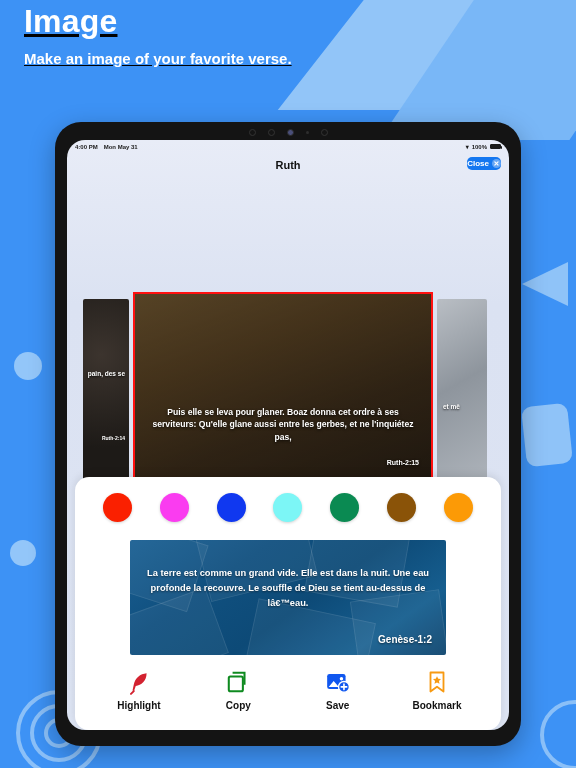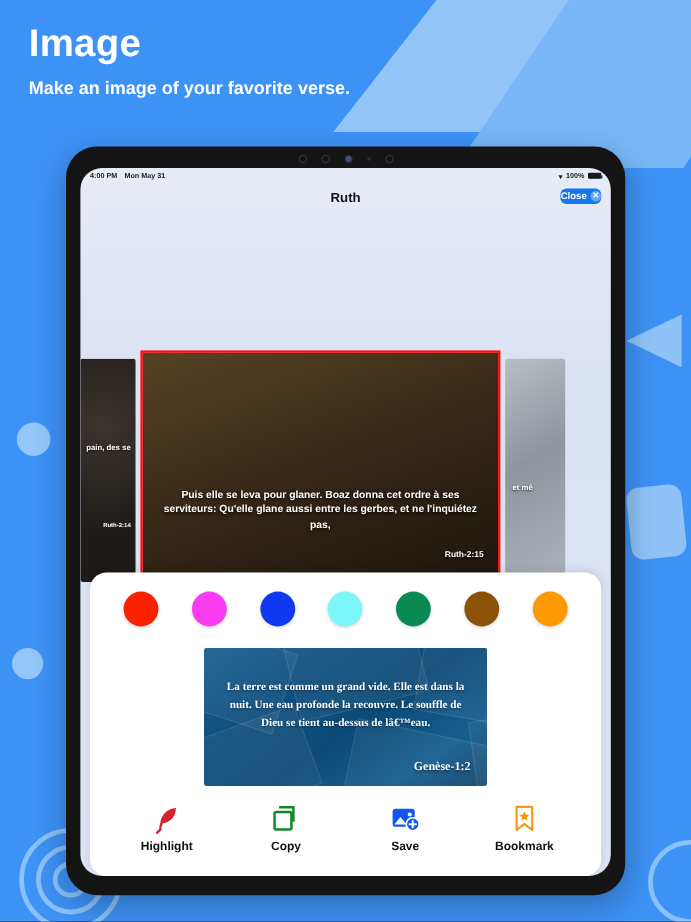--- a/index.html
+++ b/index.html
@@ -45,21 +45,21 @@
   .ring {
     position: absolute; border: 4px solid #8bc0f8; border-radius: 50%;
     background: transparent;
   }
   .ring-1 { top: 690px; left: 16px; width: 86px; height: 86px; }
   .ring-2 { top: 704px; left: 30px; width: 58px; height: 58px; }
   .ring-3 { top: 718px; left: 44px; width: 30px; height: 30px; }
   .ring-r { top: 700px; left: 540px; width: 70px; height: 70px; border-color: #8bc0f8; }
 
   
-  .header { position: absolute; top: 0; left: 0; width: 100%; padding: 18px 24px; z-index: 5; }
+  .header { position: absolute; top: 0; left: 0; width: 100%; padding: 3px 24px; z-index: 5; text-decoration: underline; }
   .header h1 { color: #ffffff; font-size: 32px; font-weight: 700; letter-spacing: .2px; }
   .header p  { color: #ffffff; font-size: 15px; font-weight: 600; margin-top: 10px; }
 
   
   .tablet {
     position: absolute; top: 122px; left: 55px;
     width: 466px; height: 624px;
     background: #141414;
     border-radius: 26px;
     box-shadow: 0 8px 26px rgba(0,0,0,.28);
@@ -104,21 +104,21 @@
   }
   .close-x {
     width: 9px; height: 9px; border-radius: 50%;
     background: rgba(255,255,255,.35); color: #fff;
     font-size: 7px; line-height: 9px; text-align: center; font-weight: 700;
   }
 
   
   .carousel {
     position: absolute; top: 152px; left: 0; width: 100%;
-    height: 200px; display: flex; align-items: center; gap: 0;
+    height: 200px; display: flex; align-items: center; gap: 0; padding-left: 16px;
   }
   .card {
     position: relative; overflow: hidden; flex-shrink: 0;
     color: #fff;
   }
   .card-side-left {
     width: 46px; height: 186px; margin-left: 0;
     background:
       radial-gradient(circle at 40% 30%, #3c342e 0%, #1d1a17 70%),
       #1d1a17;
@@ -170,30 +170,29 @@
     padding: 16px 14px 10px 14px;
     height: 253px;
     box-shadow: 0 -2px 8px rgba(0,0,0,.10);
   }
   .swatches { display: flex; justify-content: space-between; padding: 0 14px; }
   .swatch { width: 29px; height: 29px; border-radius: 50%;
             box-shadow: 0 1px 3px rgba(0,0,0,.18); }
 
   .preview {
     margin: 18px auto 0 auto;
-    width: 236px; height: 115px;
+    width: 316px; height: 115px;
     position: relative; overflow: hidden;
     border-radius: 2px;
     background:
       linear-gradient(118deg, rgba(255,255,255,.07) 0 1px, transparent 1px 100%),
       linear-gradient(62deg,  rgba(255,255,255,.07) 0 1px, transparent 1px 100%),
       linear-gradient(16deg,  rgba(255,255,255,.06) 0 1px, transparent 1px 100%),
       linear-gradient(145deg, #1a5f93 0%, #10507f 30%, #0d4a77 55%, #165e8f 80%, #0e456e 100%);
     color: #fff;
-    font-family: Liberation Serif, serif;
   }
   .pv-shard {
     position: absolute; background: rgba(255,255,255,.05);
     border: 1px solid rgba(255,255,255,.09);
   }
   .preview-text {
     position: absolute; left: 12px; right: 12px; top: 26px;
     text-align: center; font-size: 9.3px; font-weight: 700; line-height: 1.6;
     text-shadow: 0 1px 2px rgba(0,0,0,.5);
   }

